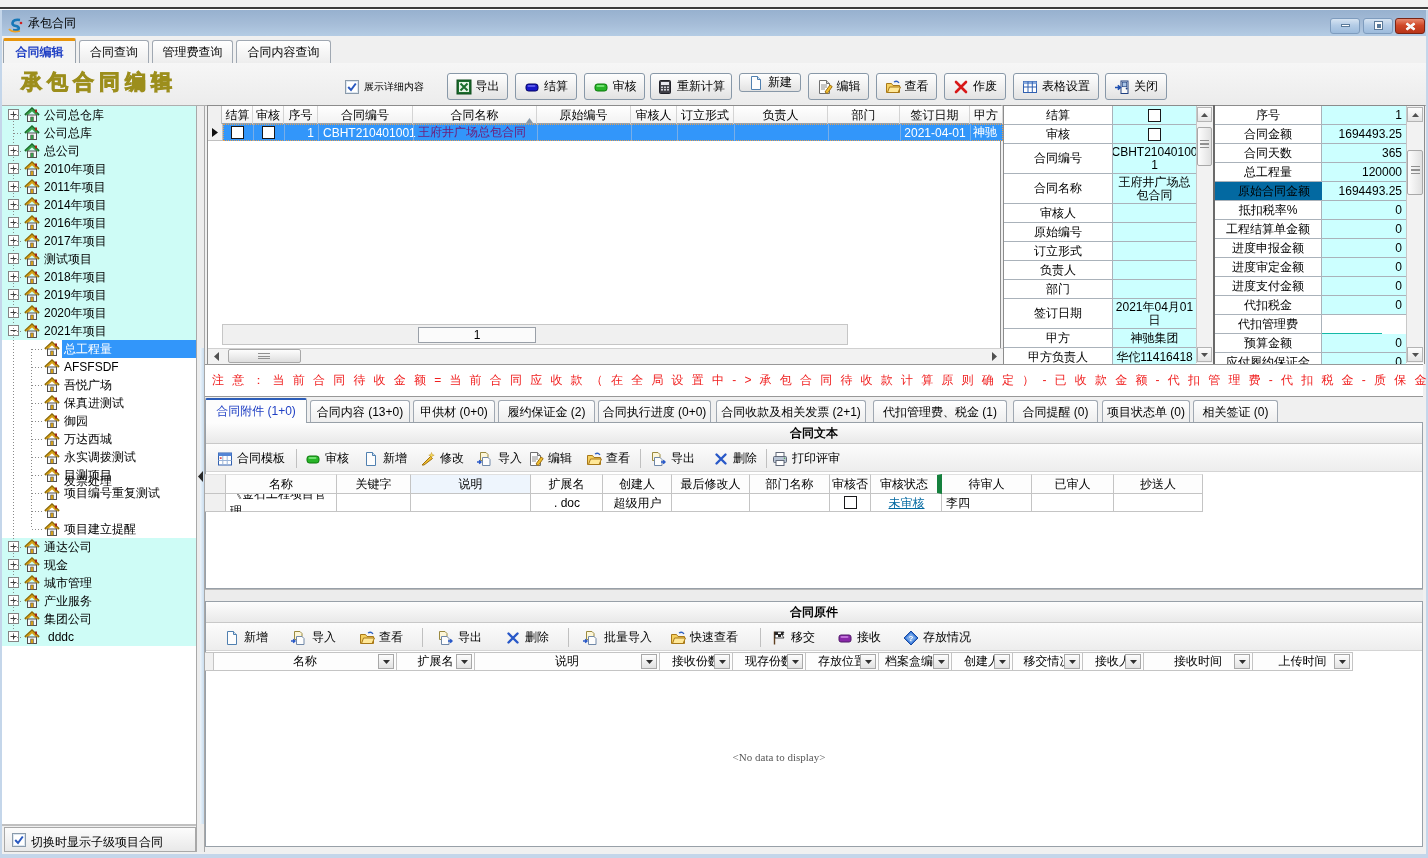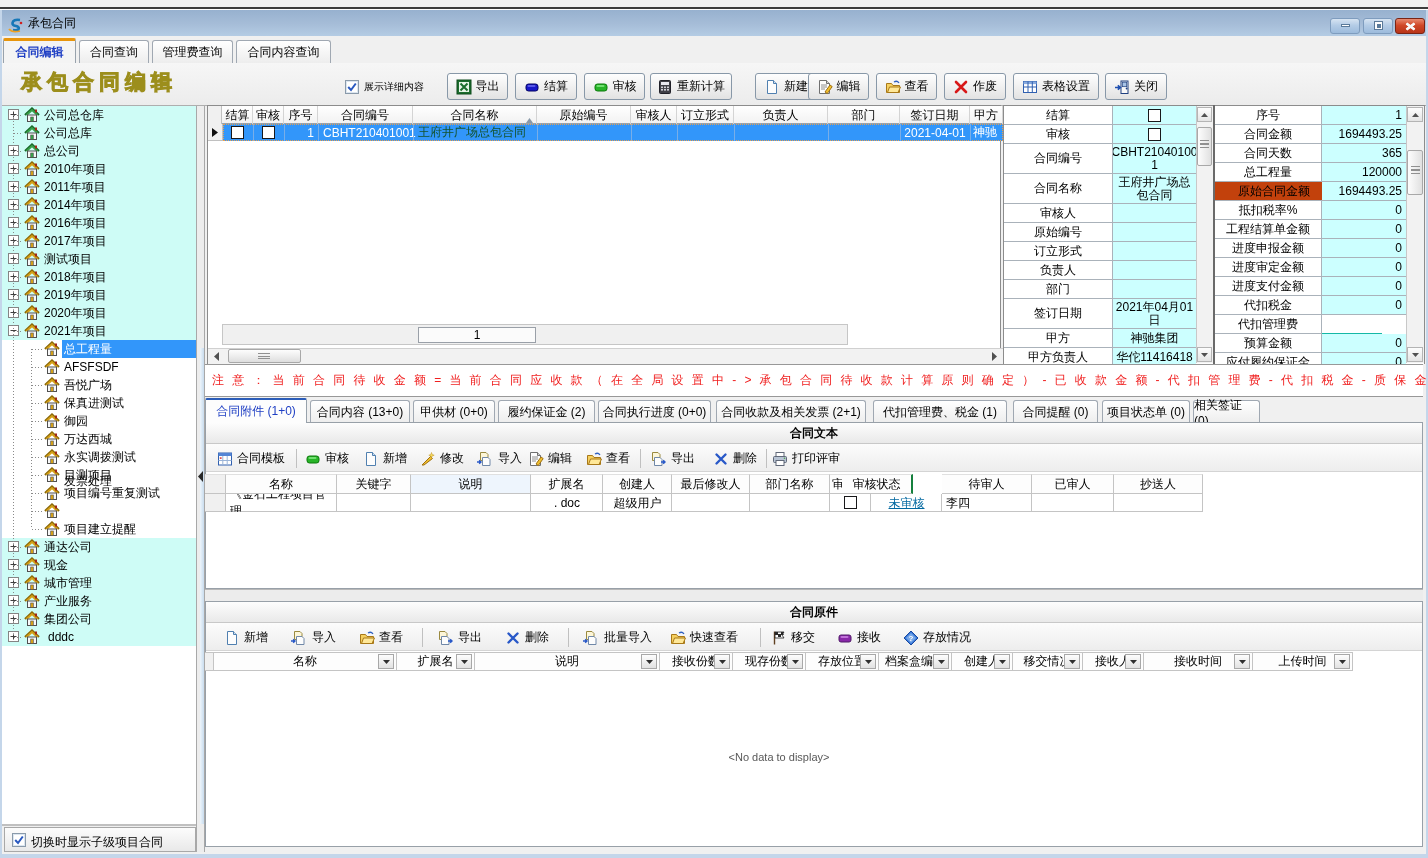--- a/index.html
+++ b/index.html
@@ -78,21 +78,21 @@
         <rect x="4" y="7.5" width="2" height="1.6"></rect>
         <rect x="7" y="7.5" width="2" height="1.6"></rect>
         <rect x="10" y="7.5" width="2" height="1.6"></rect>
         <rect x="4" y="10" width="2" height="1.6"></rect>
         <rect x="7" y="10" width="2" height="1.6"></rect>
         <rect x="10" y="10" width="2" height="1.6"></rect>
       </g>
     </svg>
     <span>重新计算</span>
   </div>
-<div class="abs btn" style="left:755px;top:73px;width:62px;height:27px">
+<div class="abs btn" style="left:739px;top:73px;width:62px;height:19px">
     <svg width="16" height="16" viewBox="0 0 16 16" style="">
       <path d="M3.5 1.5 h6 l3 3 v10 h-9 z" fill="#fdfdfd" stroke="#5080b0"></path>
       <path d="M9.5 1.5 v3 h3" fill="#cfe0f0" stroke="#5080b0"></path>
     </svg>
     <span>新建</span>
   </div>
 <div class="abs btn" style="left:808px;top:73px;width:61px;height:27px">
     <svg width="16" height="16" viewBox="0 0 16 16" style="">
       <path d="M2.5 1.5 h7 l3 3 v10 h-10 z" fill="#fdfdfd" stroke="#707070"></path>
       <path d="M9.5 1.5 v3 h3" fill="#d0d0d0" stroke="#707070"></path>
@@ -532,21 +532,21 @@
 <div class="abs" style="left:223px;top:124px;width:780px;height:17px;background:#3296fa;border:1px dotted #e8a050;color:#fff"></div>
 <div class="abs ct" style="left:208px;top:124px;width:15px;height:17px;background:#f0f0f0;border-right:1px solid #c0c0c0;border-bottom:1px solid #c0c0c0">
     <svg width="6" height="9" viewBox="0 0 6 9" style="">
       <polygon points="0,0 0,9 6,4.5" fill="#101010"></polygon>
     </svg>
   </div>
 <div class="abs" style="left:231px;top:126px;width:13px;height:13px;background:#fff;border:1.5px solid #18181a;box-sizing:border-box;display:flex;align-items:center;justify-content:center"></div>
 <div class="abs" style="left:262px;top:126px;width:13px;height:13px;background:#fff;border:1.5px solid #18181a;box-sizing:border-box;display:flex;align-items:center;justify-content:center"></div>
 <div class="abs cr" style="left:284px;top:124px;width:30px;height:17px;color:#fff">1</div>
 <div class="abs cl" style="left:323px;top:124px;height:17px;color:#fff">CBHT210401001</div>
-<div class="abs cl" style="left:418px;top:124px;height:17px;color:#14532d">王府井广场总包合同</div>
+<div class="abs cl" style="left:418px;top:124px;height:17px;color:#701a75">王府井广场总包合同</div>
 <div class="abs ct" style="left:900px;top:124px;width:70px;height:17px;color:#fff">2021-04-01</div>
 <div class="abs cl" style="left:973px;top:124px;width:29px;height:17px;color:#fff;overflow:hidden">神驰</div>
 <div class="abs" style="left:253px;top:124px;width:1px;height:17px;background:#79aee8"></div>
 <div class="abs" style="left:284px;top:124px;width:1px;height:17px;background:#79aee8"></div>
 <div class="abs" style="left:318px;top:124px;width:1px;height:17px;background:#79aee8"></div>
 <div class="abs" style="left:413px;top:124px;width:1px;height:17px;background:#79aee8"></div>
 <div class="abs" style="left:537px;top:124px;width:1px;height:17px;background:#79aee8"></div>
 <div class="abs" style="left:631px;top:124px;width:1px;height:17px;background:#79aee8"></div>
 <div class="abs" style="left:677px;top:124px;width:1px;height:17px;background:#79aee8"></div>
 <div class="abs" style="left:734px;top:124px;width:1px;height:17px;background:#79aee8"></div>
@@ -613,21 +613,21 @@
 <div class="abs" style="left:1200px;top:143px;width:9px;height:1.5px;background:#909090"></div>
 <div class="abs" style="left:1213px;top:105px;width:2px;height:259px;background:#6a6a6a"></div>
 <div class="abs ct" style="left:1215px;top:106px;width:107px;height:19px;border-bottom:1px solid #aab2ba;border-right:1px solid #aab2ba;background:#fff;overflow:hidden">序号</div>
 <div class="abs cr" style="left:1322px;top:106px;width:84px;height:19px;background:#ccffff;border-bottom:1px solid #aab2ba;padding-right:4px">1</div>
 <div class="abs ct" style="left:1215px;top:125px;width:107px;height:19px;border-bottom:1px solid #aab2ba;border-right:1px solid #aab2ba;background:#fff;overflow:hidden">合同金额</div>
 <div class="abs cr" style="left:1322px;top:125px;width:84px;height:19px;background:#ccffff;border-bottom:1px solid #aab2ba;padding-right:4px">1694493.25</div>
 <div class="abs ct" style="left:1215px;top:144px;width:107px;height:19px;border-bottom:1px solid #aab2ba;border-right:1px solid #aab2ba;background:#fff;overflow:hidden">合同天数</div>
 <div class="abs cr" style="left:1322px;top:144px;width:84px;height:19px;background:#ccffff;border-bottom:1px solid #aab2ba;padding-right:4px">365</div>
 <div class="abs ct" style="left:1215px;top:163px;width:107px;height:19px;border-bottom:1px solid #aab2ba;border-right:1px solid #aab2ba;background:#fff;overflow:hidden">总工程量</div>
 <div class="abs cr" style="left:1322px;top:163px;width:84px;height:19px;background:#ccffff;border-bottom:1px solid #aab2ba;padding-right:4px">120000</div>
-<div class="abs ct" style="left:1215px;top:182px;width:119px;height:19px;border-bottom:1px solid #aab2ba;border-right:1px solid #aab2ba;background:#c2410c;overflow:hidden">原始合同金额</div>
+<div class="abs ct" style="left:1215px;top:182px;width:119px;height:19px;border-bottom:1px solid #aab2ba;border-right:1px solid #aab2ba;background:#0369a1;overflow:hidden">原始合同金额</div>
 <div class="abs cr" style="left:1322px;top:182px;width:84px;height:19px;background:#ccffff;border-bottom:1px solid #aab2ba;padding-right:4px">1694493.25</div>
 <div class="abs ct" style="left:1215px;top:201px;width:107px;height:19px;border-bottom:1px solid #aab2ba;border-right:1px solid #aab2ba;background:#fff;overflow:hidden">抵扣税率%</div>
 <div class="abs cr" style="left:1322px;top:201px;width:84px;height:19px;background:#ccffff;border-bottom:1px solid #aab2ba;padding-right:4px">0</div>
 <div class="abs ct" style="left:1215px;top:220px;width:107px;height:19px;border-bottom:1px solid #aab2ba;border-right:1px solid #aab2ba;background:#fff;overflow:hidden">工程结算单金额</div>
 <div class="abs cr" style="left:1322px;top:220px;width:84px;height:19px;background:#ccffff;border-bottom:1px solid #aab2ba;padding-right:4px">0</div>
 <div class="abs ct" style="left:1215px;top:239px;width:107px;height:19px;border-bottom:1px solid #aab2ba;border-right:1px solid #aab2ba;background:#fff;overflow:hidden">进度申报金额</div>
 <div class="abs cr" style="left:1322px;top:239px;width:84px;height:19px;background:#ccffff;border-bottom:1px solid #aab2ba;padding-right:4px">0</div>
 <div class="abs ct" style="left:1215px;top:258px;width:107px;height:19px;border-bottom:1px solid #aab2ba;border-right:1px solid #aab2ba;background:#fff;overflow:hidden">进度审定金额</div>
 <div class="abs cr" style="left:1322px;top:258px;width:84px;height:19px;background:#ccffff;border-bottom:1px solid #aab2ba;padding-right:4px">0</div>
 <div class="abs ct" style="left:1215px;top:277px;width:107px;height:19px;border-bottom:1px solid #aab2ba;border-right:1px solid #aab2ba;background:#fff;overflow:hidden">进度支付金额</div>
@@ -659,21 +659,21 @@
 <div class="abs" style="left:205px;top:397px;width:1218px;height:26px;background:#f0f0f0"></div>
 <div class="abs ct" style="left:205px;top:398px;width:102px;height:25px;background:#fdfdfd;border:1px solid #98a2ac;border-bottom:none;border-top:2px solid #2b5cb8;border-radius:2px 2px 0 0;color:#1f3fc4;z-index:3">合同附件 (1+0)</div>
 <div class="abs ct" style="left:310px;top:400px;width:100px;height:23px;background:linear-gradient(#ffffff,#ededed);border:1px solid #a0a8b2;border-bottom:none;border-radius:3px 3px 0 0">合同内容 (13+0)</div>
 <div class="abs ct" style="left:413px;top:400px;width:82px;height:23px;background:linear-gradient(#ffffff,#ededed);border:1px solid #a0a8b2;border-bottom:none;border-radius:3px 3px 0 0">甲供材 (0+0)</div>
 <div class="abs ct" style="left:498px;top:400px;width:97px;height:23px;background:linear-gradient(#ffffff,#ededed);border:1px solid #a0a8b2;border-bottom:none;border-radius:3px 3px 0 0">履约保证金 (2)</div>
 <div class="abs ct" style="left:598px;top:400px;width:113px;height:23px;background:linear-gradient(#ffffff,#ededed);border:1px solid #a0a8b2;border-bottom:none;border-radius:3px 3px 0 0">合同执行进度 (0+0)</div>
 <div class="abs ct" style="left:716px;top:400px;width:150px;height:23px;background:linear-gradient(#ffffff,#ededed);border:1px solid #a0a8b2;border-bottom:none;border-radius:3px 3px 0 0">合同收款及相关发票 (2+1)</div>
 <div class="abs ct" style="left:873px;top:400px;width:134px;height:23px;background:linear-gradient(#ffffff,#ededed);border:1px solid #a0a8b2;border-bottom:none;border-radius:3px 3px 0 0">代扣管理费、税金 (1)</div>
 <div class="abs ct" style="left:1013px;top:400px;width:85px;height:23px;background:linear-gradient(#ffffff,#ededed);border:1px solid #a0a8b2;border-bottom:none;border-radius:3px 3px 0 0">合同提醒 (0)</div>
 <div class="abs ct" style="left:1102px;top:400px;width:88px;height:23px;background:linear-gradient(#ffffff,#ededed);border:1px solid #a0a8b2;border-bottom:none;border-radius:3px 3px 0 0">项目状态单 (0)</div>
-<div class="abs ct" style="left:1193px;top:400px;width:67px;height:23px;background:linear-gradient(#ffffff,#ededed);border:1px solid #a0a8b2;border-bottom:none;border-radius:3px 3px 0 0">相关签证 (0)</div>
+<div class="abs ct" style="left:1193px;top:400px;width:85px;height:23px;background:linear-gradient(#ffffff,#ededed);border:1px solid #a0a8b2;border-bottom:none;border-radius:3px 3px 0 0">相关签证 (0)</div>
 <div class="abs" style="left:205px;top:422px;width:1218px;height:167px;background:#fff;border:1px solid #98a0a8"></div>
 <div class="abs ct" style="left:206px;top:423px;width:1216px;height:21px;background:linear-gradient(#fdfdfd,#e9e9e9);border-bottom:1px solid #c8c8c8;font-weight:bold">合同文本</div>
 <div class="abs" style="left:206px;top:444px;width:1216px;height:28px;background:linear-gradient(#fcfcfc,#ededed);border-bottom:1px solid #d4d4d4"></div>
 <div class="abs tbi" style="left:217px;top:450px;height:17px">
     <svg width="16" height="16" viewBox="0 0 16 16" style="">
       <rect x="1.5" y="2" width="13" height="12" fill="#fff" stroke="#3060b0"></rect>
       <rect x="1.5" y="2" width="13" height="3" fill="#5585d5"></rect>
       <path d="M5.8 5 v9 M10.2 5 v9 M1.5 9.5 h13" stroke="#9ab4d8"></path>
       <rect x="2.8" y="6.2" width="1.8" height="1.8" fill="#e05050"></rect>
     </svg>
@@ -755,21 +755,21 @@
 <div class="abs" style="left:766px;top:449px;width:1px;height:19px;background:#c0c0c0"></div>
 <div class="abs ct" style="left:205px;top:474px;width:21px;height:20px;background:#f0f0f0;border-right:1px solid #c4c4c4;border-bottom:1px solid #c4c4c4;border-top:1px solid #e0e0e0;overflow:hidden"></div>
 <div class="abs ct" style="left:226px;top:474px;width:111px;height:20px;background:#fdfdfd;border-right:1px solid #c4c4c4;border-bottom:1px solid #c4c4c4;border-top:1px solid #e0e0e0;overflow:hidden">名称</div>
 <div class="abs ct" style="left:337px;top:474px;width:74px;height:20px;background:#fdfdfd;border-right:1px solid #c4c4c4;border-bottom:1px solid #c4c4c4;border-top:1px solid #e0e0e0;overflow:hidden">关键字</div>
 <div class="abs ct" style="left:411px;top:474px;width:120px;height:20px;background:#eef5fd;border-right:1px solid #c4c4c4;border-bottom:1px solid #c4c4c4;border-top:1px solid #e0e0e0;overflow:hidden">说明</div>
 <div class="abs ct" style="left:531px;top:474px;width:72px;height:20px;background:#fdfdfd;border-right:1px solid #c4c4c4;border-bottom:1px solid #c4c4c4;border-top:1px solid #e0e0e0;overflow:hidden">扩展名</div>
 <div class="abs ct" style="left:603px;top:474px;width:69px;height:20px;background:#fdfdfd;border-right:1px solid #c4c4c4;border-bottom:1px solid #c4c4c4;border-top:1px solid #e0e0e0;overflow:hidden">创建人</div>
 <div class="abs ct" style="left:672px;top:474px;width:78px;height:20px;background:#fdfdfd;border-right:1px solid #c4c4c4;border-bottom:1px solid #c4c4c4;border-top:1px solid #e0e0e0;overflow:hidden">最后修改人</div>
 <div class="abs ct" style="left:750px;top:474px;width:80px;height:20px;background:#fdfdfd;border-right:1px solid #c4c4c4;border-bottom:1px solid #c4c4c4;border-top:1px solid #e0e0e0;overflow:hidden">部门名称</div>
 <div class="abs ct" style="left:830px;top:474px;width:41px;height:20px;background:#fdfdfd;border-right:1px solid #c4c4c4;border-bottom:1px solid #c4c4c4;border-top:1px solid #e0e0e0;overflow:hidden">审核否</div>
-<div class="abs ct" style="left:842px;top:474px;width:71px;height:20px;background:#fdfdfd;border-right:2px solid #15803d;border-bottom:1px solid #c4c4c4;border-top:1px solid #e0e0e0;overflow:hidden">审核状态</div>
+<div class="abs ct" style="left:871px;top:474px;width:71px;height:20px;background:#fdfdfd;border-right:5px solid #15803d;border-bottom:1px solid #c4c4c4;border-top:1px solid #e0e0e0;overflow:hidden">审核状态</div>
 <div class="abs ct" style="left:942px;top:474px;width:90px;height:20px;background:#fdfdfd;border-right:1px solid #c4c4c4;border-bottom:1px solid #c4c4c4;border-top:1px solid #e0e0e0;overflow:hidden">待审人</div>
 <div class="abs ct" style="left:1032px;top:474px;width:82px;height:20px;background:#fdfdfd;border-right:1px solid #c4c4c4;border-bottom:1px solid #c4c4c4;border-top:1px solid #e0e0e0;overflow:hidden">已审人</div>
 <div class="abs ct" style="left:1114px;top:474px;width:89px;height:20px;background:#fdfdfd;border-right:1px solid #c4c4c4;border-bottom:1px solid #c4c4c4;border-top:1px solid #e0e0e0;overflow:hidden">抄送人</div>
 <div class="abs" style="left:205px;top:494px;width:21px;height:18px;background:#f0f0f0;border-right:1px solid #c4c4c4;border-bottom:1px solid #c4c4c4"></div>
 <div class="abs" style="left:226px;top:494px;width:111px;height:18px;background:#fff;border-right:1px solid #c4c4c4;border-bottom:1px solid #c4c4c4"></div>
 <div class="abs" style="left:337px;top:494px;width:74px;height:18px;background:#fff;border-right:1px solid #c4c4c4;border-bottom:1px solid #c4c4c4"></div>
 <div class="abs" style="left:411px;top:494px;width:120px;height:18px;background:#fff;border-right:1px solid #c4c4c4;border-bottom:1px solid #c4c4c4"></div>
 <div class="abs" style="left:531px;top:494px;width:72px;height:18px;background:#fff;border-right:1px solid #c4c4c4;border-bottom:1px solid #c4c4c4"></div>
 <div class="abs" style="left:603px;top:494px;width:69px;height:18px;background:#fff;border-right:1px solid #c4c4c4;border-bottom:1px solid #c4c4c4"></div>
 <div class="abs" style="left:672px;top:494px;width:78px;height:18px;background:#fff;border-right:1px solid #c4c4c4;border-bottom:1px solid #c4c4c4"></div>
@@ -936,12 +936,12 @@
     <svg width="7" height="4" viewBox="0 0 7 4" style="">
       <polygon points="0,0 7,0 3.5,4" fill="#303030"></polygon>
     </svg>
   </div>
 <div class="abs ct" style="left:1253px;top:652px;width:100px;height:19px;background:#fdfdfd;border-right:1px solid #c4c4c4;border-bottom:1px solid #c4c4c4;border-top:1px solid #c4c4c4;overflow:hidden">上传时间</div>
 <div class="abs ct" style="left:1334px;top:654px;width:16px;height:15px;background:linear-gradient(#fdfdfd,#e2e2e2);border:1px solid #a8a8a8">
     <svg width="7" height="4" viewBox="0 0 7 4" style="">
       <polygon points="0,0 7,0 3.5,4" fill="#303030"></polygon>
     </svg>
   </div>
-<div class="abs ct" style="left:205px;top:750px;width:1148px;height:14px;color:#585858;font-size:11px;font-family:Liberation Sans, sans-serif">&lt;No data to display&gt;</div>
+<div class="abs ct" style="left:205px;top:750px;width:1148px;height:14px;color:#585858;font-size:11px;font-family:Liberation Serif, serif">&lt;No data to display&gt;</div>
 </body></html>

